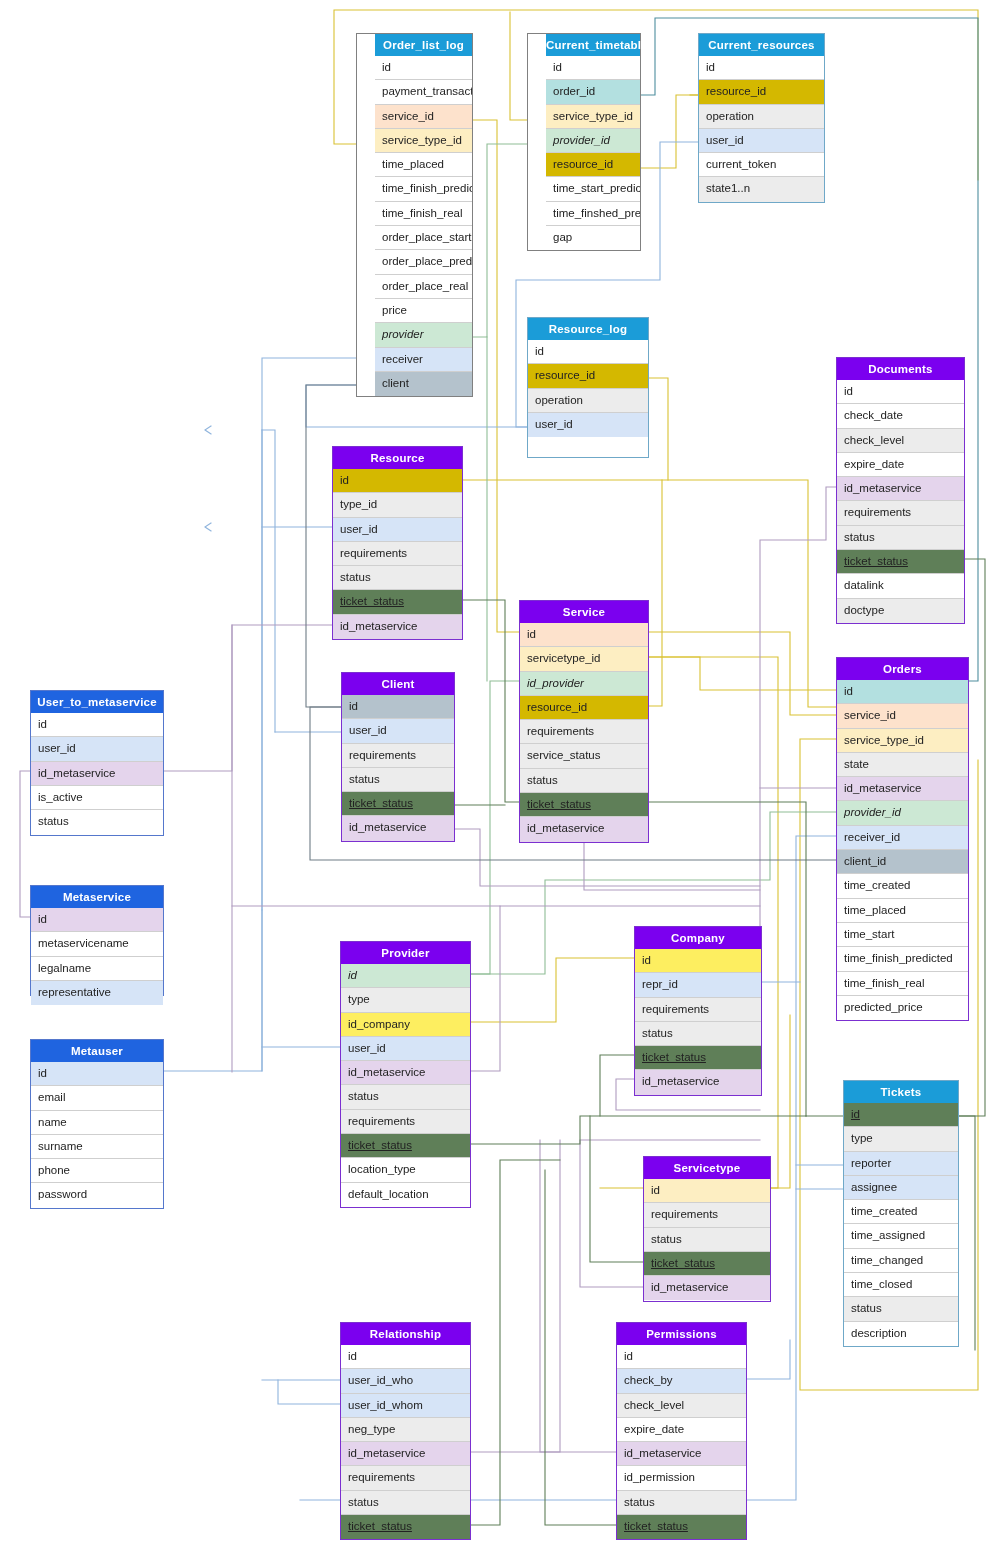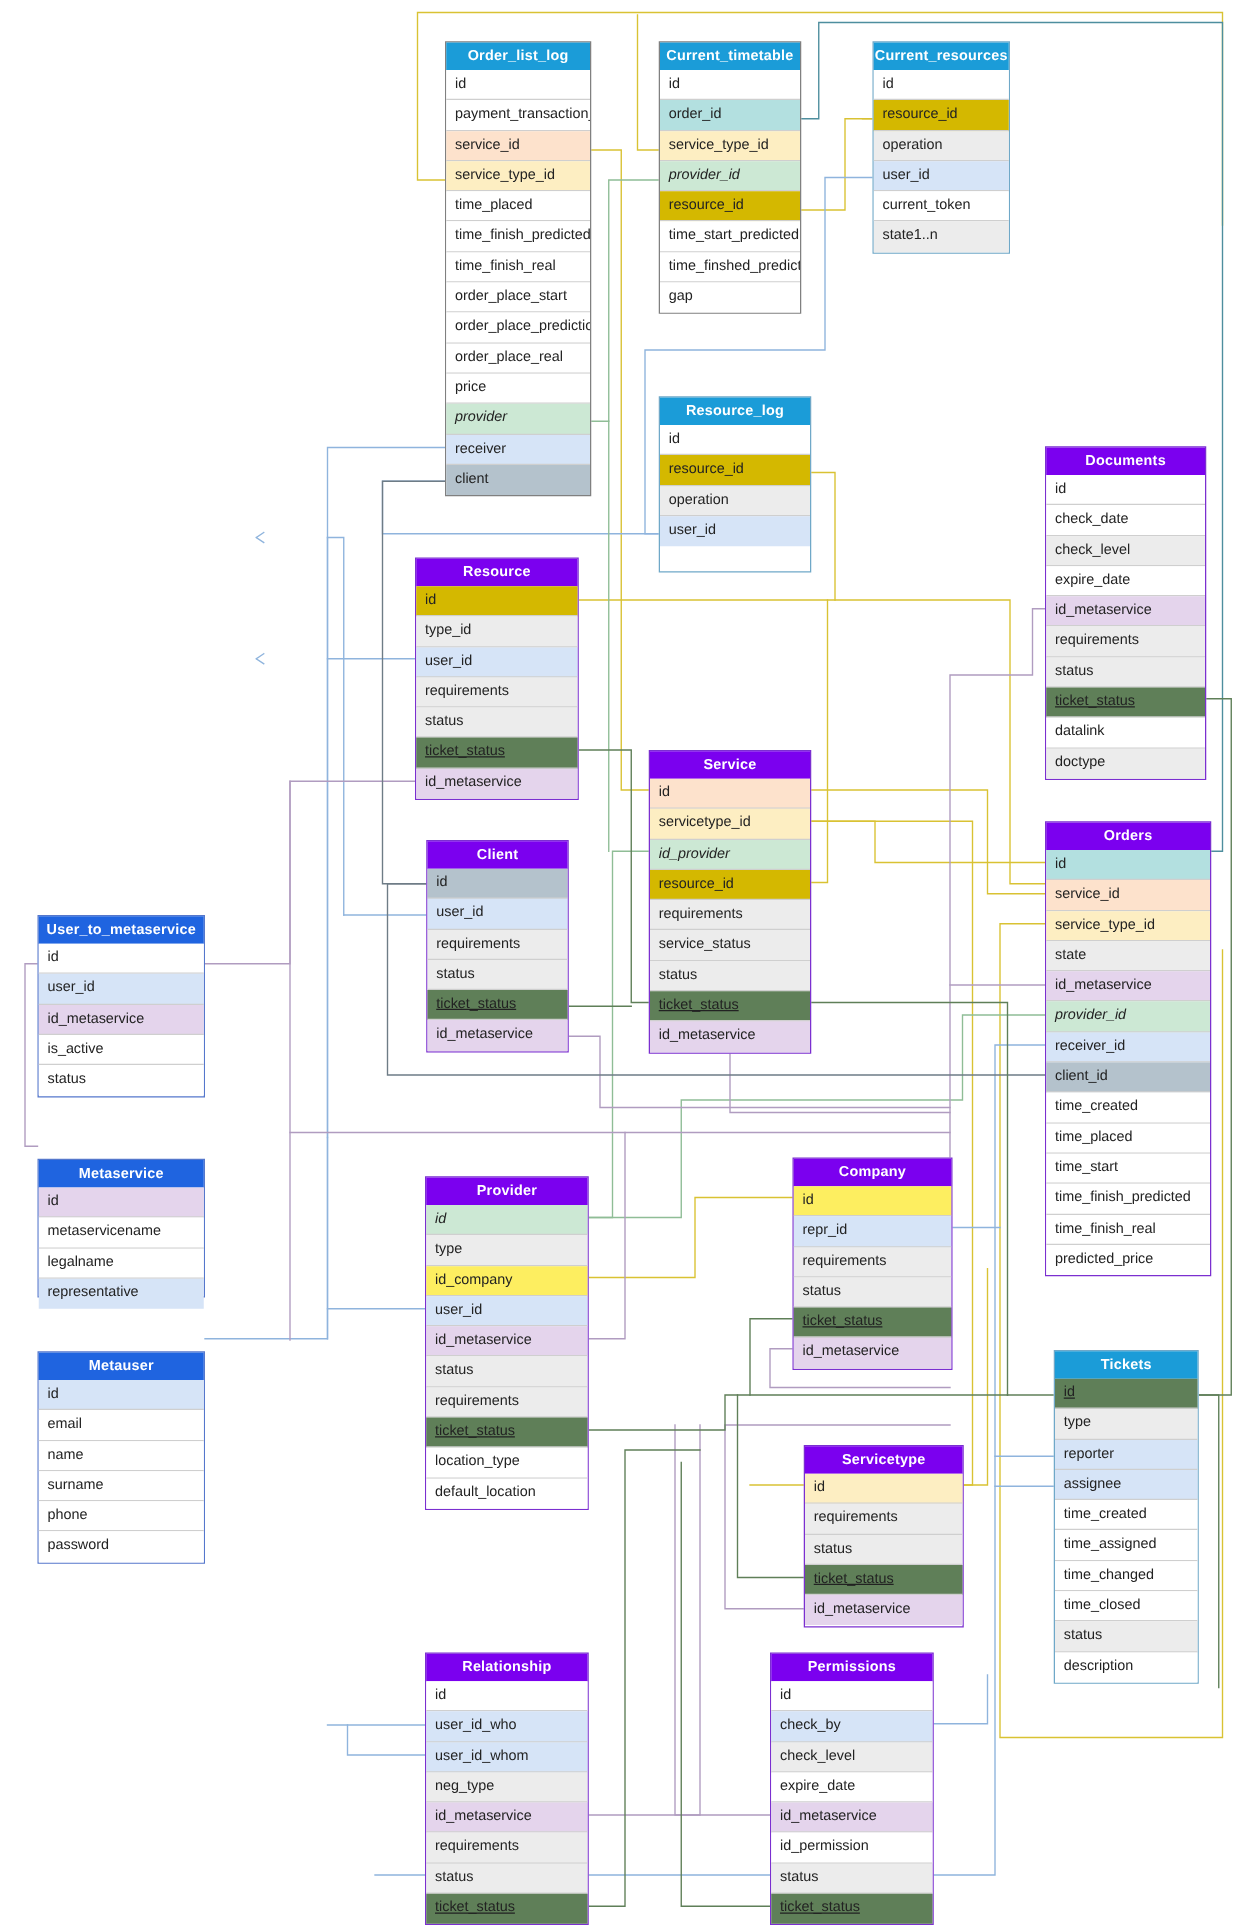--- a/index.html
+++ b/index.html
@@ -16,24 +16,24 @@
     box-sizing:border-box;height:24.3px;line-height:23px;padding-left:7px;
     font-size:11.5px;color:#222;border-bottom:1px solid #cfcfcf;
     white-space:nowrap;overflow:hidden;
   }
   .tbl .row:last-child{border-bottom:none;}
   
   .h-blue  {background:#1f64e0;}
   .h-cyan  {background:#1b9cd8;}
   .h-purple{background:#7b00ef;}
   
-  .b-blue  {border-color:#5577cc;margin-top:42px;}
+  .b-blue  {border-color:#5577cc;}
   .b-cyan  {border-color:#6fa8c8;}
   .b-purple{border-color:#7b2fd0;}
-  .b-grey  {border-color:#808080;}
+  .b-grey  {border-color:#808080;padding-left:18px;}
   
   .f-white {background:#ffffff;}
   .f-grey  {background:#ececec;border-bottom-color:#9a9a9a;}
   .f-blue  {background:#d6e4f7;border-bottom-color:#a9bcd8;}
   .f-cyan  {background:#b3e0e0;border-bottom-color:#7fbcbc;}
   .f-gold  {background:#d4b800;border-bottom-color:#a08c00;}
   .f-yellow{background:#fdee60;border-bottom-color:#ccbb30;}
   .f-lyellow{background:#fdeec2;border-bottom-color:#ccbb80;}
   .f-peach {background:#fde2cc;border-bottom-color:#d8b898;}
   .f-green {background:#cce8d4;border-bottom-color:#96c0a4;font-style:italic;}
@@ -212,21 +212,21 @@
         <div class="hdr h-cyan">Current_timetable</div>
         <div class="row f-white">id</div>
         <div class="row f-cyan">order_id</div>
         <div class="row f-lyellow">service_type_id</div>
         <div class="row f-green">provider_id</div>
         <div class="row f-gold">resource_id</div>
         <div class="row f-white">time_start_predicted</div>
         <div class="row f-white">time_finshed_predicted</div>
         <div class="row f-white">gap</div>
       </div>
-      <div class="tbl b-cyan" style="left: 698px; top: 33px; width: 110px; height: 169.8px;">
+      <div class="tbl b-cyan" style="left: 698px; top: 33px; width: 127px; height: 169.8px;">
         <div class="hdr h-cyan">Current_resources</div>
         <div class="row f-white">id</div>
         <div class="row f-gold">resource_id</div>
         <div class="row f-grey">operation</div>
         <div class="row f-blue">user_id</div>
         <div class="row f-white">current_token</div>
         <div class="row f-grey">state1..n</div>
       </div>
       <div class="tbl b-cyan" style="left: 527px; top: 317px; width: 122px; height: 141px;">
         <div class="hdr h-cyan">Resource_log</div>

